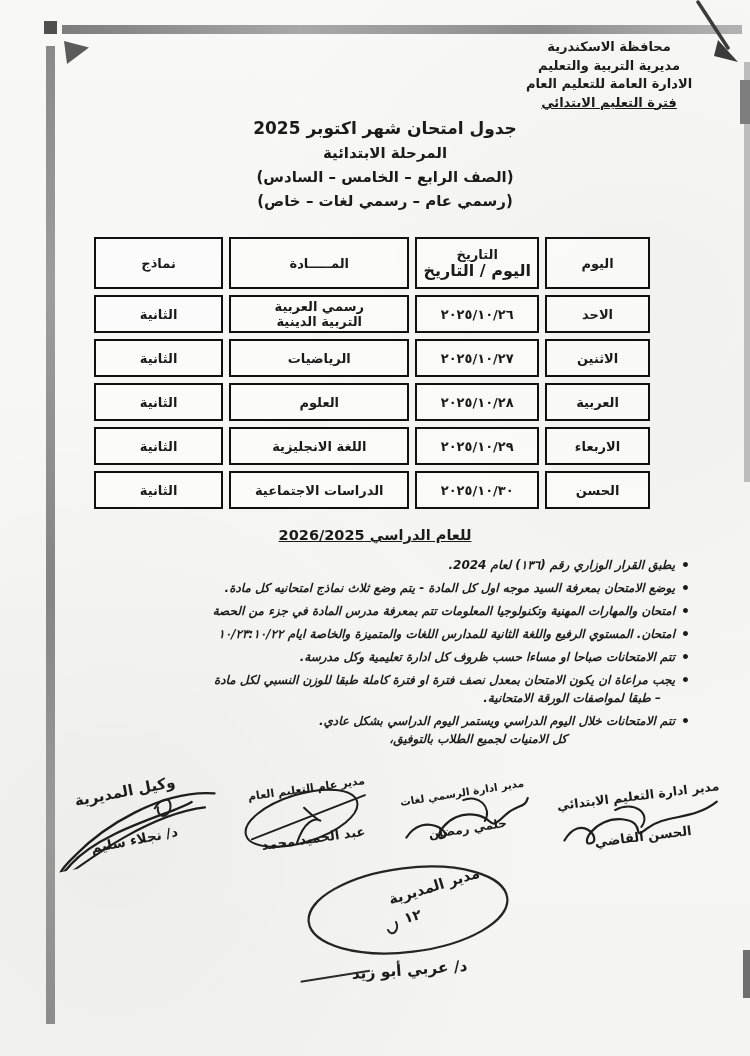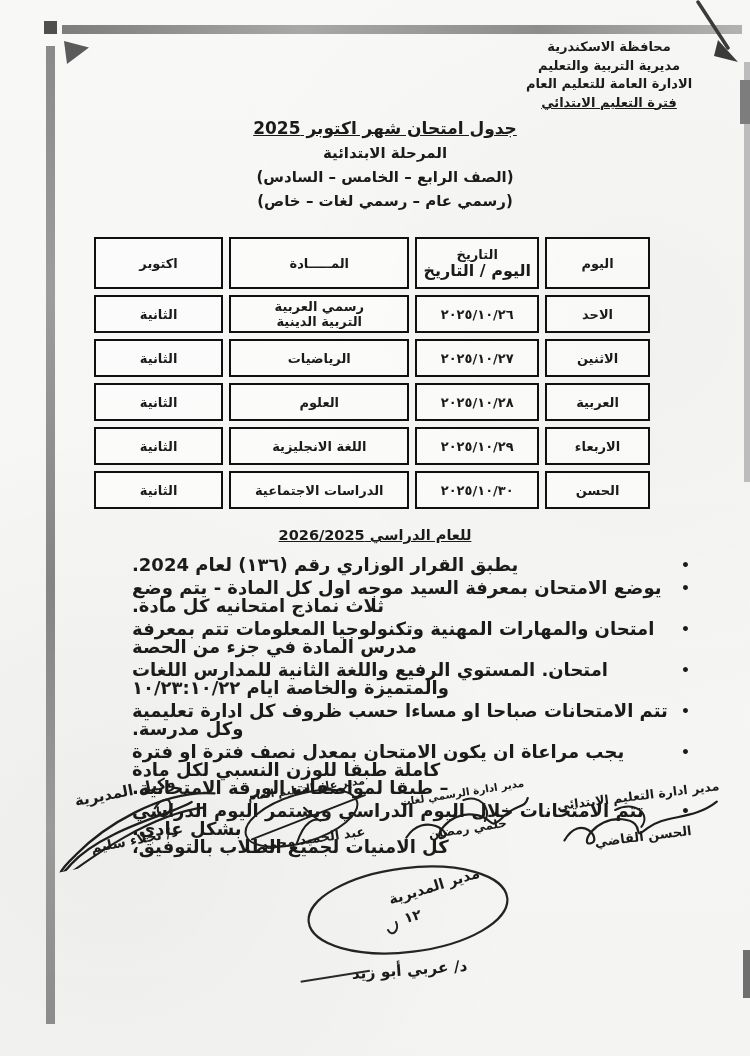--- a/index.html
+++ b/index.html
@@ -27,21 +27,21 @@
   .arrow-svg { position:absolute; left:688px; top:0; }
 
   
   .header-block { position:absolute; right:20px; top:38px; width:242px;
     text-align:center; font-size:13px; font-weight:bold; line-height:18.5px; }
   .header-block .underlined { text-decoration:underline; }
 
   
   .title-block { position:absolute; left:125px; top:116px; width:520px;
     text-align:center; font-weight:bold; }
-  .title-l1 { font-size:17px; line-height:25px;text-decoration:underline; }
+  .title-l1 { font-size:17px; line-height:25px; }
   .title-l2 { font-size:15px; line-height:24px; }
   .title-l3, .title-l4 { font-size:15px; line-height:24px; }
 
   
   .table-wrap { position:absolute; left:88px; top:231px; width:568px; }
   table.exam { width:100%; border-collapse:separate; border-spacing:6px 6px; direction:rtl; }
   table.exam td { border:2px solid #101010; background:rgba(255,255,255,0.55);
     text-align:center; vertical-align:middle; font-weight:bold; font-size:13px; padding:2px 4px; }
   table.exam thead td { height:52px; }
   table.exam tbody td { height:38px; }
@@ -51,21 +51,21 @@
   .u { }
 
   
   .year-line { position:absolute; left:90px; top:527px; width:570px; text-align:center;
     font-size:14.5px; font-weight:bold; text-decoration:underline; }
 
   
   .notes { position:absolute; right:58px; top:556px; width:560px; direction:rtl; }
   .notes ul { list-style:none; }
   .notes li { position:relative; padding-right:17px; margin-bottom:5px;
-    font-size:18px; font-weight:bold; line-height:18px; text-align:left; }
+    font-size:12px; font-weight:bold; line-height:18px; text-align:right;font-style:italic; }
   .notes li::before { content:"•"; position:absolute; right:2px; top:0; font-size:14px; }
   .note-line2 { display:block; padding-right:14px; }
   .note-line2-center { display:block; padding-right:108px; }
 
   
   .sig { position:absolute; text-align:center; }
   .sig .sig-title { font-weight:bold; white-space:nowrap; }
   .sig .sig-name { font-weight:bold; white-space:nowrap; }
   .sig svg { display:block; margin:-6px auto -10px; }
 
@@ -137,21 +137,21 @@
           <col style="width:24%">
       </colgroup>
       <thead>
         <tr>
           <td>اليوم</td>
           <td class="date-head">
             <span class="l1">التاريخ</span>
             <span class="l2">اليوم / التاريخ</span>
           </td>
           <td>المـــــادة</td>
-          <td>اكتوبر</td>
+          <td>نماذج</td>
         </tr>
       </thead>
       <tbody>
         <tr>
           <td>الاحد</td>
           <td>٢٠٢٥/١٠/٢٦</td>
           <td>
             <span>رسمي العربية</span>
             <span class="subj-2">التربية الدينية</span>
           </td>

